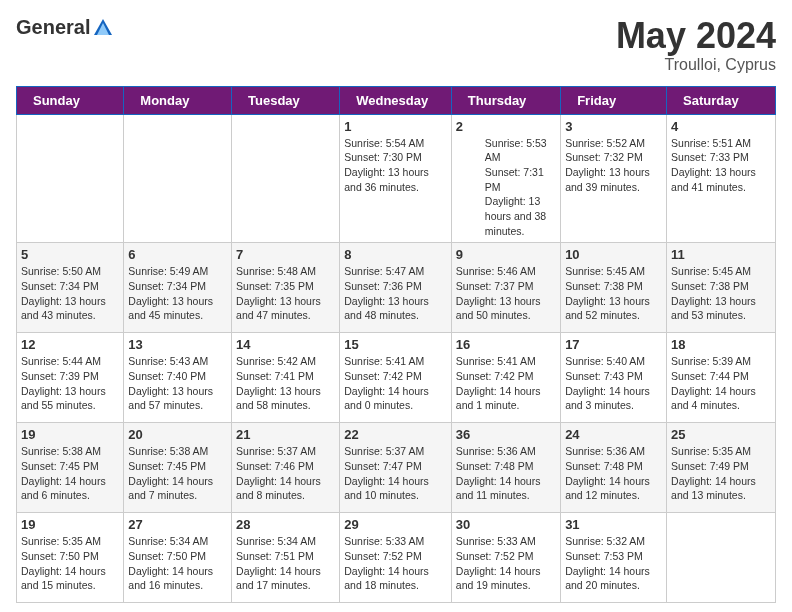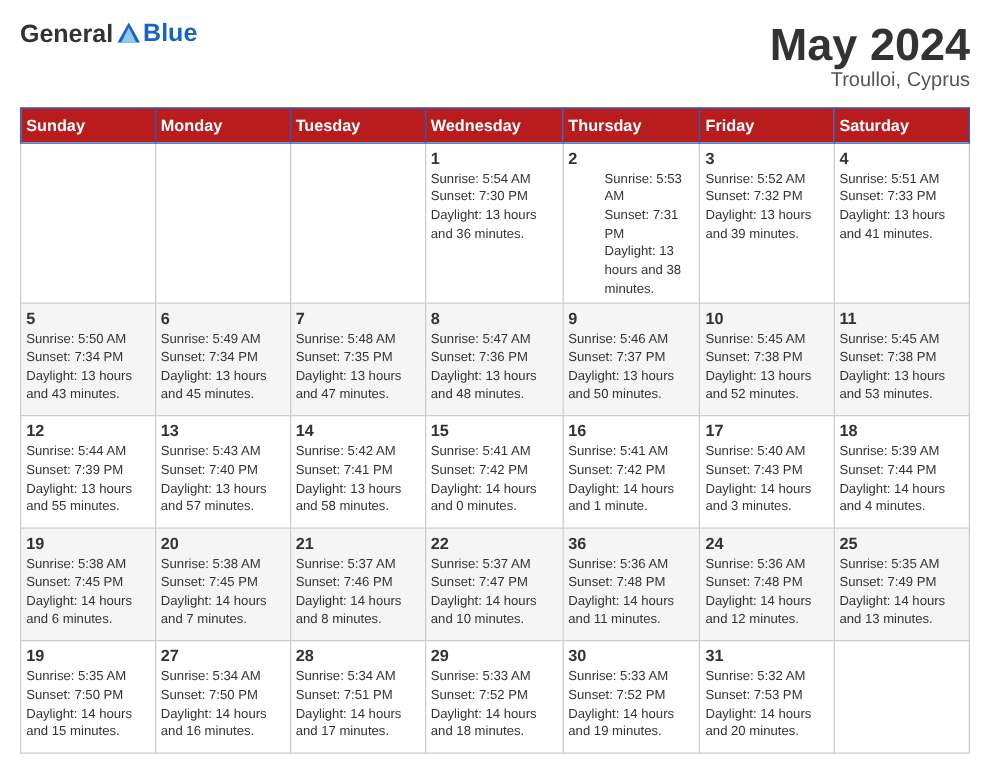--- a/index.html
+++ b/index.html
@@ -15,20 +15,21 @@
       justify-content: space-between;
       align-items: flex-start;
       margin-bottom: 12px;
     }
     .logo {
       display: flex;
       align-items: center;
     }
     .logo-text {
       display: flex;
+      flex-direction: column;
       line-height: 1.1;
     }
     .title-block {
       text-align: right;
     }
     .month-year {
       font-size: 36px;
       font-weight: bold;
       color: #333;
       line-height: 1.1;
@@ -36,23 +37,23 @@
     .location {
       font-size: 16px;
       color: #555;
     }
     table {
       width: 100%;
       border-collapse: collapse;
       font-size: 11px;
     }
     thead tr th {
-      background: #b91c1c;
+      background: #701a75;
       color: #fff;
-      padding: 6px 4px;
+      padding: 6px 16px;
       text-align: left;
       font-size: 13px;
       font-weight: bold;
       border: 1px solid #1565c0;
     }
     tbody tr td {
       border: 1px solid #ccc;
       vertical-align: top;
       padding: 4px;
       width: 113px;
@@ -84,21 +85,20 @@
   <div class="logo">
     <div class="logo-text">
       <span>
         <span style="color:#333;font-size:20px;font-weight:bold;">General</span><span style="display:inline-block;margin-left:2px;vertical-align:middle;">
           <svg width="22" height="22" viewBox="0 0 22 22">
             <polygon points="11,2 20,18 2,18" fill="#1565c0"></polygon>
             <polygon points="11,6 17,18 5,18" fill="#90caf9"></polygon>
           </svg>
         </span>
       </span>
-      <span style="color:#1565c0;font-size:20px;font-weight:bold;">Blue</span>
     </div>
   </div>
   <div class="title-block">
     <div class="month-year">May 2024</div>
     <div class="location">Troulloi, Cyprus</div>
   </div>
 </div>
 
 <table>
   <thead>

